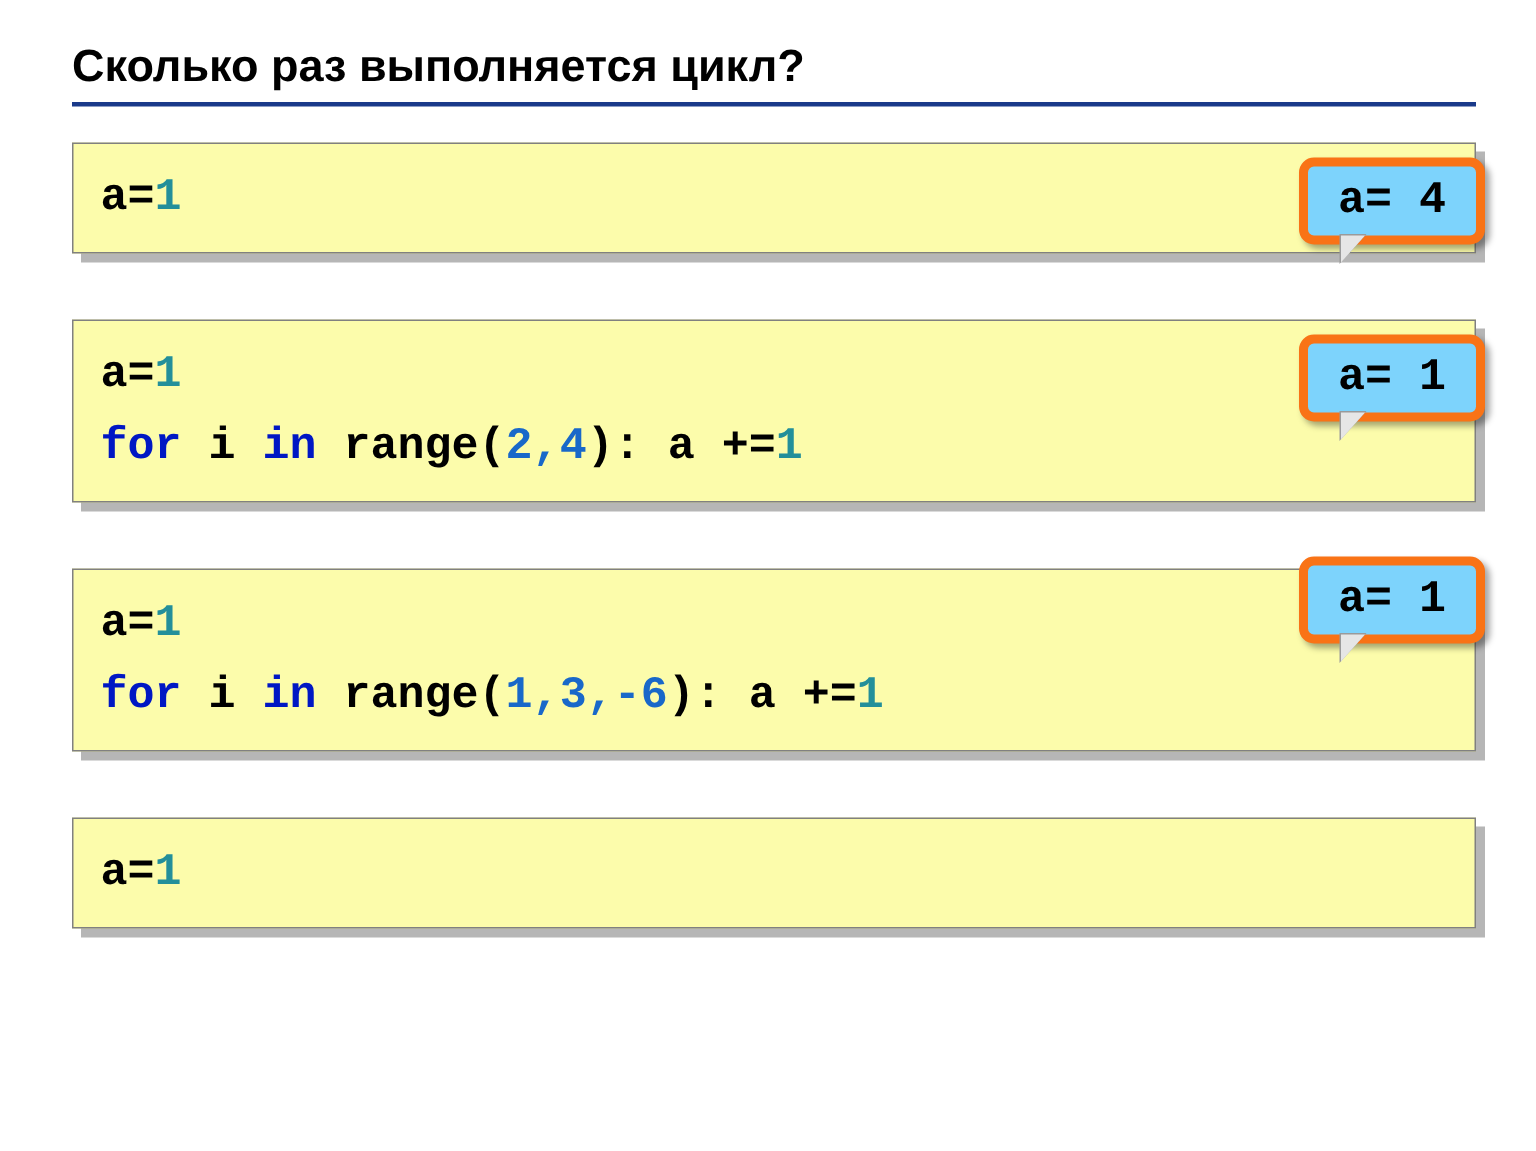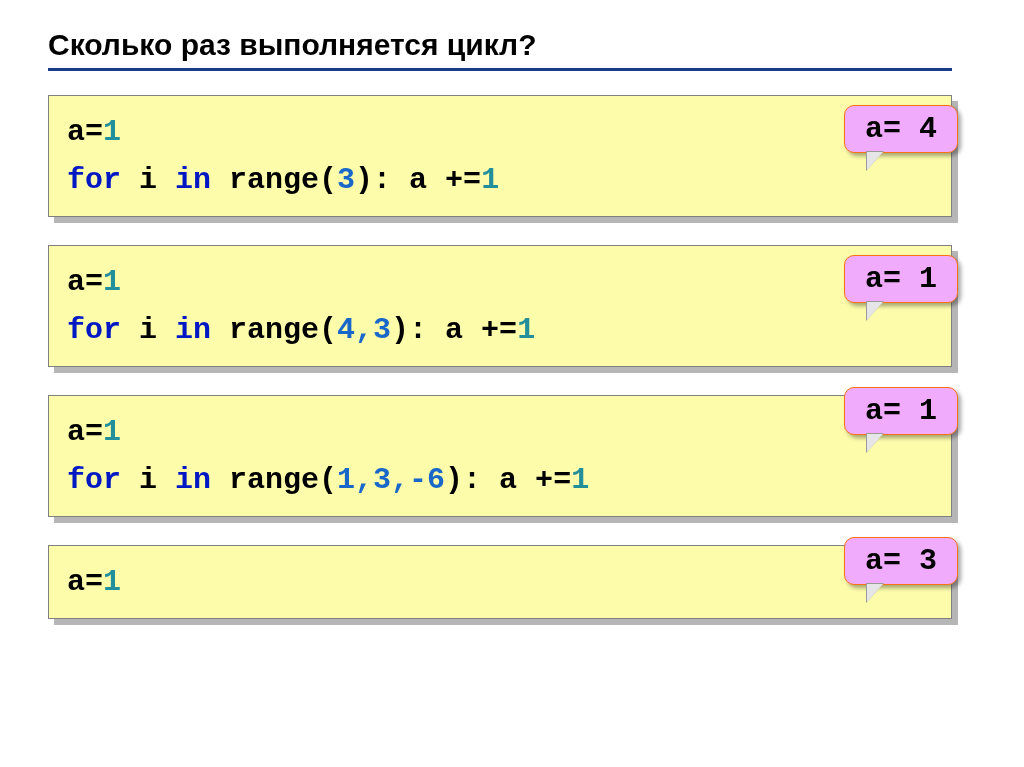--- a/index.html
+++ b/index.html
@@ -6,37 +6,37 @@
   body {
     margin: 0;
     padding: 0;
     width: 1024px;
     height: 767px;
     background: #fff;
     font-family: Arial, Helvetica, sans-serif;
     position: relative;
   }
   .page {
-    padding: 28px 72px 0 48px;
+    padding: 28px 40px 0 48px;
   }
   .title {
     font-size: 30px;
     font-weight: bold;
     color: #000;
     margin: 0 0 6px 0;
   }
   .title-rule {
     height: 3px;
     background: #1a3a8a;
     margin-bottom: 24px;
   }
 
   .block {
     position: relative;
-    margin-bottom: 28px;
+    margin-bottom: 44px;
   }
 
   .code-shadow {
     position: absolute;
     left: 6px;
     top: 6px;
     right: -6px;
     bottom: -6px;
     background: #b6b6b6;
   }
@@ -57,22 +57,22 @@
   .code-box .nmB  { color: #1968c9; }      
 
   
   .ans-wrap {
     position: absolute;
     right: -6px;
     top: 10px;
   }
   .ans {
     position: relative;
-    background: #f0abfc;
-    border: 1px solid #f97316;
+    background: #7dd3fc;
+    border: 6px solid #f97316;
     border-radius: 10px;
     box-shadow: 3px 3px 4px rgba(0,0,0,0.35);
     font-family: "Courier New", monospace;
     font-size: 30px;
     font-weight: bold;
     color: #000;
     padding: 6px 20px;
     white-space: nowrap;
   }
   
@@ -102,39 +102,36 @@
 <div class="page">
   <h1 class="title">Сколько раз выполняется цикл?</h1>
   <div class="title-rule"></div>
 
   <div class="block">
     <div class="code-shadow"></div>
     <div class="code-box">
       <div>
         <span class="txt">a</span><span class="txt">=</span><span class="nmA">1</span>
       </div>
-      <div>
-        <span class="kw">for</span><span class="txt"> i </span><span class="kw">in</span><span class="txt"> range(</span><span class="nmB">3</span><span class="txt">): a +=</span><span class="nmA">1</span>
-      </div>
     </div>
     <div class="ans-wrap">
       <div class="ans">
         <span>a</span><span>=</span><span> 4</span>
       </div>
     </div>
   </div>
 
   <div class="block">
     <div class="code-shadow"></div>
     <div class="code-box">
       <div>
         <span class="txt">a</span><span class="txt">=</span><span class="nmA">1</span>
       </div>
       <div>
-        <span class="kw">for</span><span class="txt"> i </span><span class="kw">in</span><span class="txt"> range(</span><span class="nmB">4,3</span><span class="txt">): a +=</span><span class="nmA">1</span>
+        <span class="kw">for</span><span class="txt"> i </span><span class="kw">in</span><span class="txt"> range(</span><span class="nmB">2,4</span><span class="txt">): a +=</span><span class="nmA">1</span>
       </div>
     </div>
     <div class="ans-wrap">
       <div class="ans">
         <span>a</span><span>=</span><span> 1</span>
       </div>
     </div>
   </div>
 
   <div class="block">
@@ -154,20 +151,15 @@
     </div>
   </div>
 
   <div class="block">
     <div class="code-shadow"></div>
     <div class="code-box">
       <div>
         <span class="txt">a</span><span class="txt">=</span><span class="nmA">1</span>
       </div>
     </div>
-    <div class="ans-wrap" style="top:-8px;">
-      <div class="ans">
-        <span>a</span><span>=</span><span> 3</span>
-      </div>
-    </div>
   </div>
 
 </div>
 
 </body></html>

